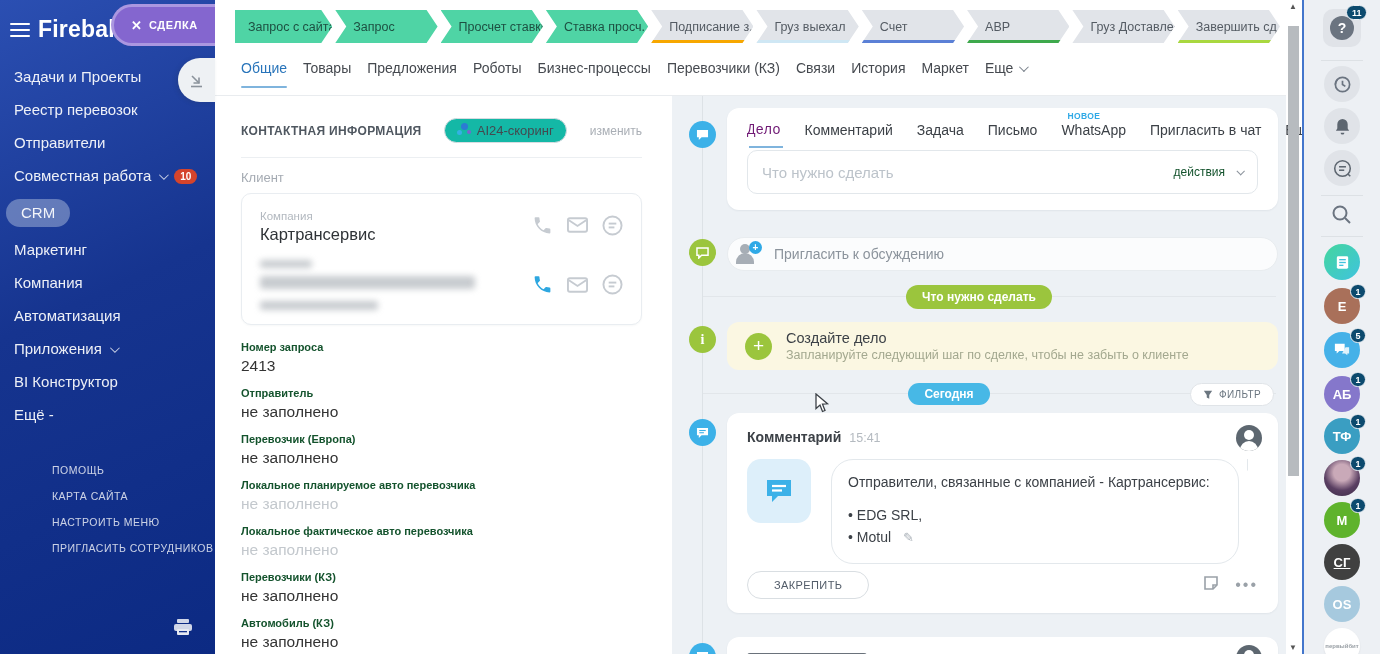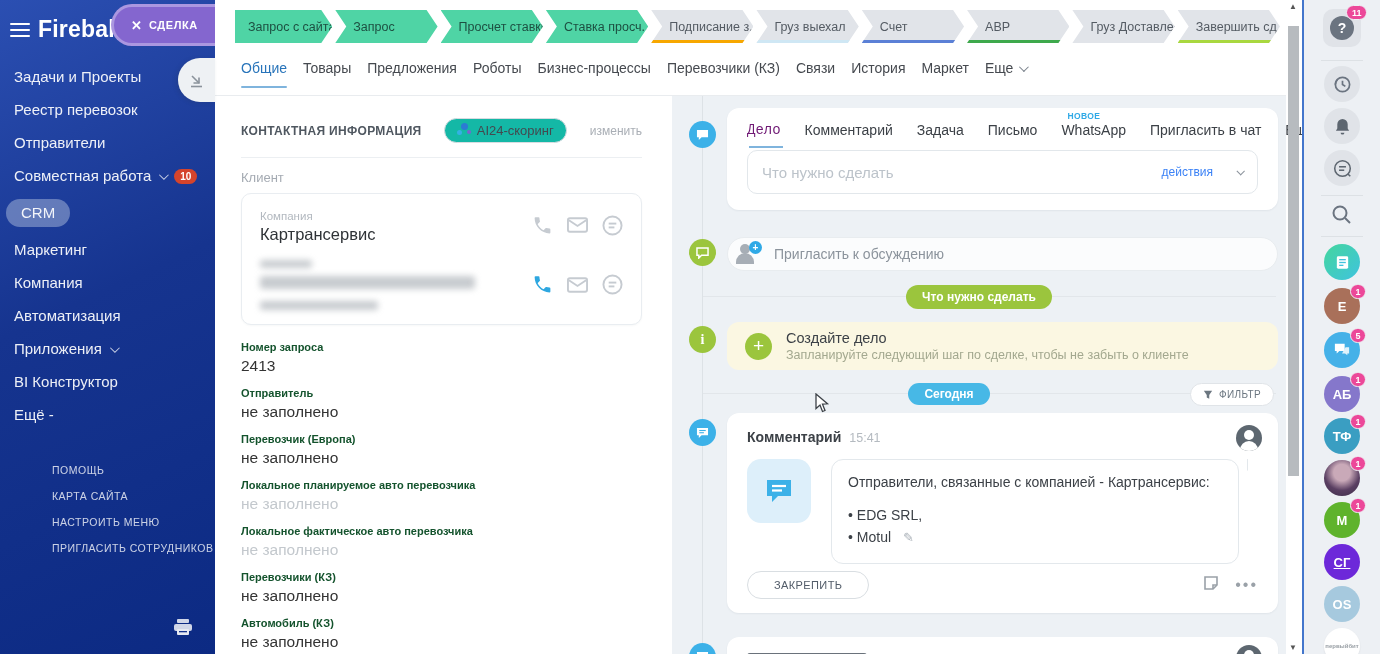--- a/index.html
+++ b/index.html
@@ -130,21 +130,21 @@
   .cmp-tab { cursor:pointer; position:relative; padding-bottom:10px; white-space:nowrap; }
   .cmp-tab.active { color:#701a75;font-family:Liberation Mono, monospace; }
   .cmp-tab.active::after { content:""; position:absolute; left:2px; width:34px; bottom:0; height:2.5px; background:#7fb4dd; }
   .cmp-tab .tag { position:absolute; top:-11px; left:6px; font-size:8.5px; font-weight:bold; color:#2fa9e6; letter-spacing:.4px; }
   .cmp-tab .chev { display:inline-block; width:7px; height:7px; border-right:1.5px solid #7a828c; border-bottom:1.5px solid #7a828c; transform:rotate(45deg) translateY(-2px); margin-left:5px; }
   .cmp-input {
     margin-top:2px; border:1px solid #e2e7eb; border-radius:10px; height:44px;
     display:flex; align-items:center; padding:0 14px; cursor:text;
   }
   .cmp-ph { flex:1; font-size:15px; color:#bcc3ca; }
-  .cmp-actions { font-size:12px; color:#3b82f6; display:flex; align-items:center; gap:24px; cursor:pointer; }
+  .cmp-actions { font-size:12px; color:#14532d; display:flex; align-items:center; gap:12px; cursor:pointer; }
   .cmp-actions .chev { width:6px; height:6px; border-right:1.5px solid #8b939c; border-bottom:1.5px solid #8b939c; transform:rotate(45deg) translateY(-1px); }
 
   .invite-pill {
     position:absolute; left:55px; top:141px; width:551px; height:34px; background:#fbfcfd;
     border:1px solid #e8ecef; border-radius:18px; display:flex; align-items:center; gap:12px;
     padding:0 8px; cursor:pointer;
   }
   .inv-ava { position:relative; width:26px; height:26px; }
   .inv-ava .head { position:absolute; left:4px; top:3px; width:10px; height:10px; border-radius:50%; background:#a7aeb6; }
   .inv-ava .body { position:absolute; left:0; top:12px; width:18px; height:11px; border-radius:9px 9px 0 0; background:#a7aeb6; }
@@ -175,21 +175,21 @@
   .comment-card { top:317px; height:200px; padding:16px 20px; }
   .cm-head { display:flex; align-items:baseline; gap:8px; }
   .cm-type { font-size:14px; font-weight:bold; color:#3c4147; }
   .cm-time { font-size:12.5px; color:#b4bac0; }
   .cm-ava { position:absolute; right:16px; top:12px; width:26px; height:26px; border-radius:50%; background:#5d6770; overflow:hidden; cursor:pointer; }
   .cm-ava .head { position:absolute; left:8px; top:5px; width:10px; height:10px; border-radius:50%; background:#fff; }
   .cm-ava .body { position:absolute; left:4px; top:16px; width:18px; height:12px; border-radius:9px 9px 0 0; background:#fff; }
   .cm-body { display:flex; margin-top:14px; gap:20px; }
   .cm-tile { width:64px; height:64px; border-radius:14px; background:#ddeffa; display:flex; align-items:center; justify-content:center; flex:none; }
   .cm-bubble {
-    position:relative; flex:1; background:#fff; border:1px solid #e3e8ec; border-radius:12px;
+    position:relative; flex:1; background:#fff; border:1px solid #e3e8ec; border-radius:22px;
     padding:14px 16px; font-size:14px; color:#3c4147; margin-right:19px;
   }
   .cm-bubble .tail {
     position:absolute; top:-1px; right:-9px; width:0; height:0;
     border-left:14px solid transparent; border-top:12px solid #fff;
     filter:drop-shadow(1px 0 0 #e3e8ec);
   }
   .cm-line { margin-bottom:6px; }
   .cm-bullets { margin-top:14px; line-height:22px; }
   .cm-edit { color:#aab1b8; font-size:13px; margin-left:8px; cursor:pointer; }
@@ -215,21 +215,21 @@
     position:absolute; right:0; top:0; width:78px; height:654px; background:#edf0f4;
     border-left:2px solid #4376cc; z-index:3;
   }
   .r-item { position:absolute; left:50%; transform:translateX(-50%); cursor:pointer; }
   .r-help { top:9px; width:38px; height:38px; background:#e0e3e8; border-radius:10px; display:flex; align-items:center; justify-content:center; }
   .r-help .qc { width:24px; height:24px; border-radius:50%; background:#6b7480; color:#fff; font-size:14px; font-weight:bold; text-align:center; line-height:24px; }
   .r-div { position:absolute; left:50%; transform:translateX(-50%); width:42px; height:1px; background:#dde1e5; }
   .r-circ { width:36px; height:36px; border-radius:50%; background:#e0e3e8; display:flex; align-items:center; justify-content:center; }
   .r-ava { width:36px; height:36px; border-radius:50%; color:#fff; font-size:13px; font-weight:bold; display:flex; align-items:center; justify-content:center; }
   .r-badge {
-    position:absolute; top:-4px; right:-6px; background:#ec4899; color:#fff;
+    position:absolute; top:-4px; right:-6px; background:#0c4a6e; color:#fff;
     font-size:9px; font-weight:bold; border-radius:8px; padding:1.5px 4.5px; line-height:10px;
     border:1.5px solid #edf0f4;
   }
   .logo-circ { background:#fff; color:#9aa0a6; font-size:6px; font-weight:bold; box-shadow:0 1px 2px rgba(0,0,0,.08); }
 </style>
 </head>
 <body>
 
 <aside class="sidebar">
   <div class="sb-head">
@@ -676,21 +676,21 @@
     <span>ТФ</span>
     <span class="r-badge">1</span>
   </div>
   <div class="r-item r-ava" style="top:460px; background:radial-gradient(circle at 50% 35%, #c9a9b8 0 28%, #5a3f62 60%, #3c2b47);">
     <span class="r-badge">1</span>
   </div>
   <div class="r-item r-ava" style="top:502px; background:#5fb32c;">
     <span>М</span>
     <span class="r-badge">1</span>
   </div>
-  <div class="r-item r-ava" style="top:544px; background:#6d28d9;text-decoration:underline;">
+  <div class="r-item r-ava" style="top:544px; background:#404040;text-decoration:underline;">
     <span>СГ</span>
   </div>
   <div class="r-item r-ava" style="top:586px; background:#a6c9de;">
     <span>OS</span>
   </div>
   <div class="r-item r-ava logo-circ" style="top:628px;">
     <span>первыйбит</span>
   </div>
 </div>
 

